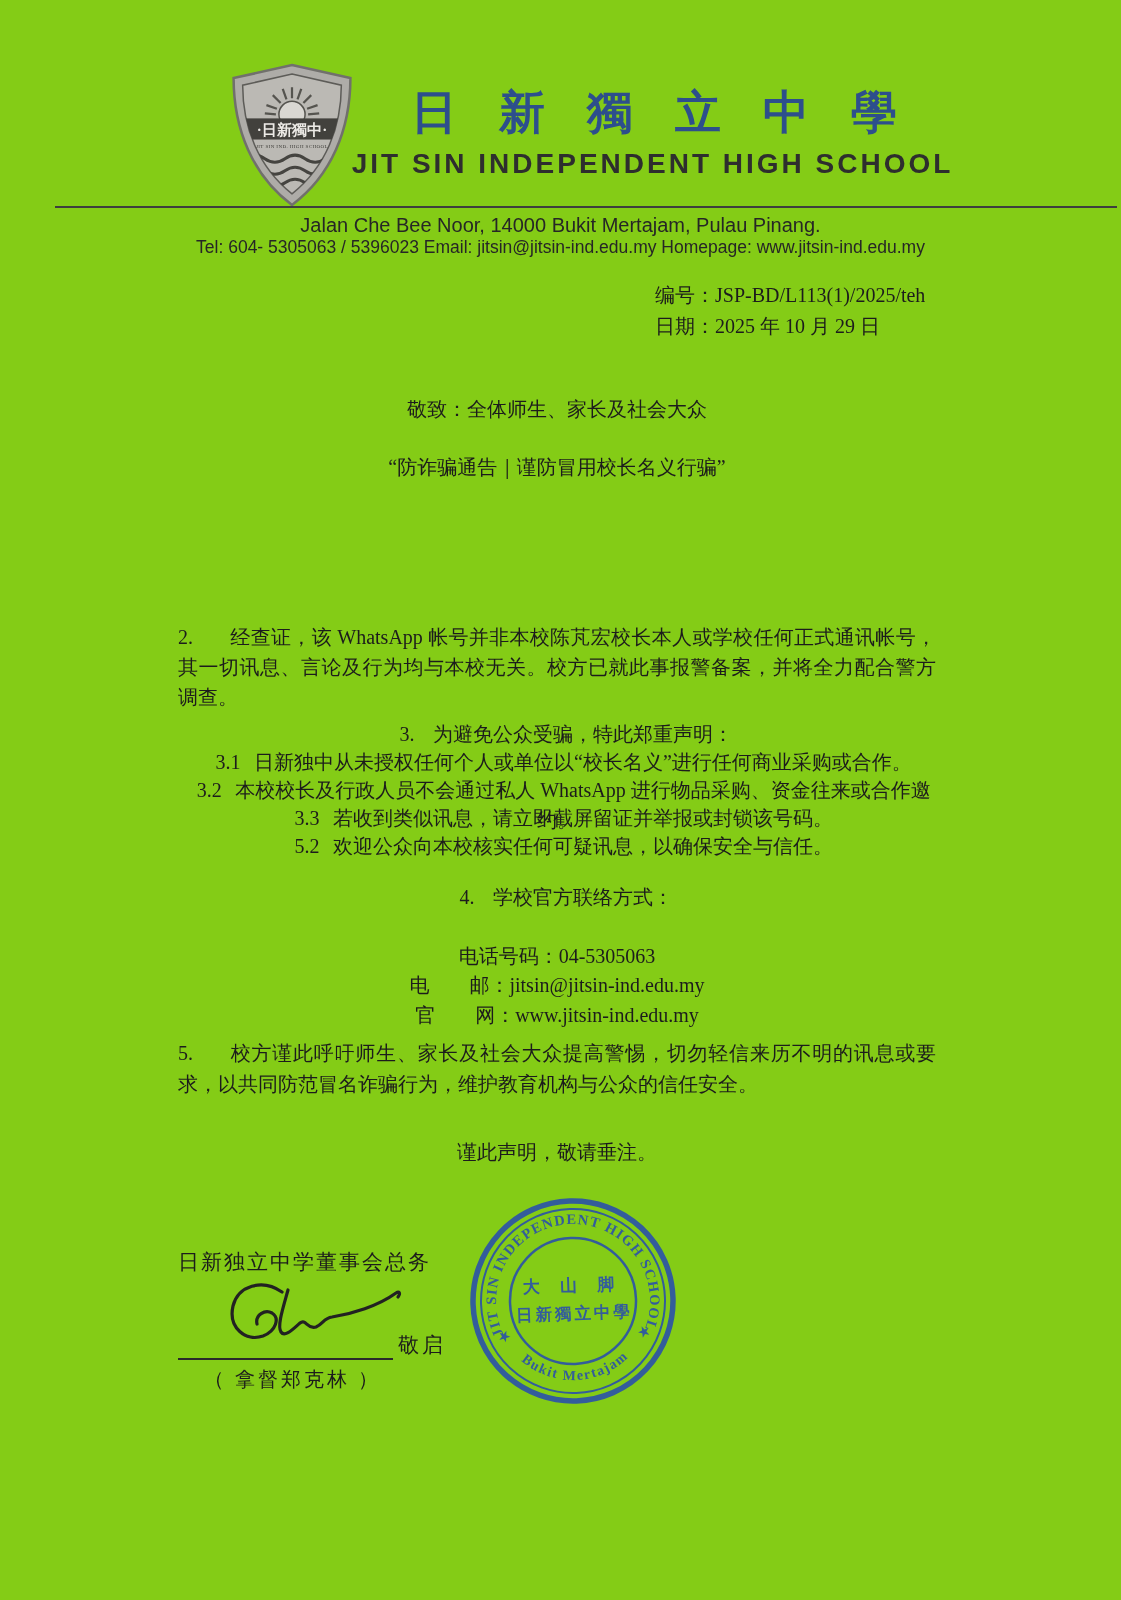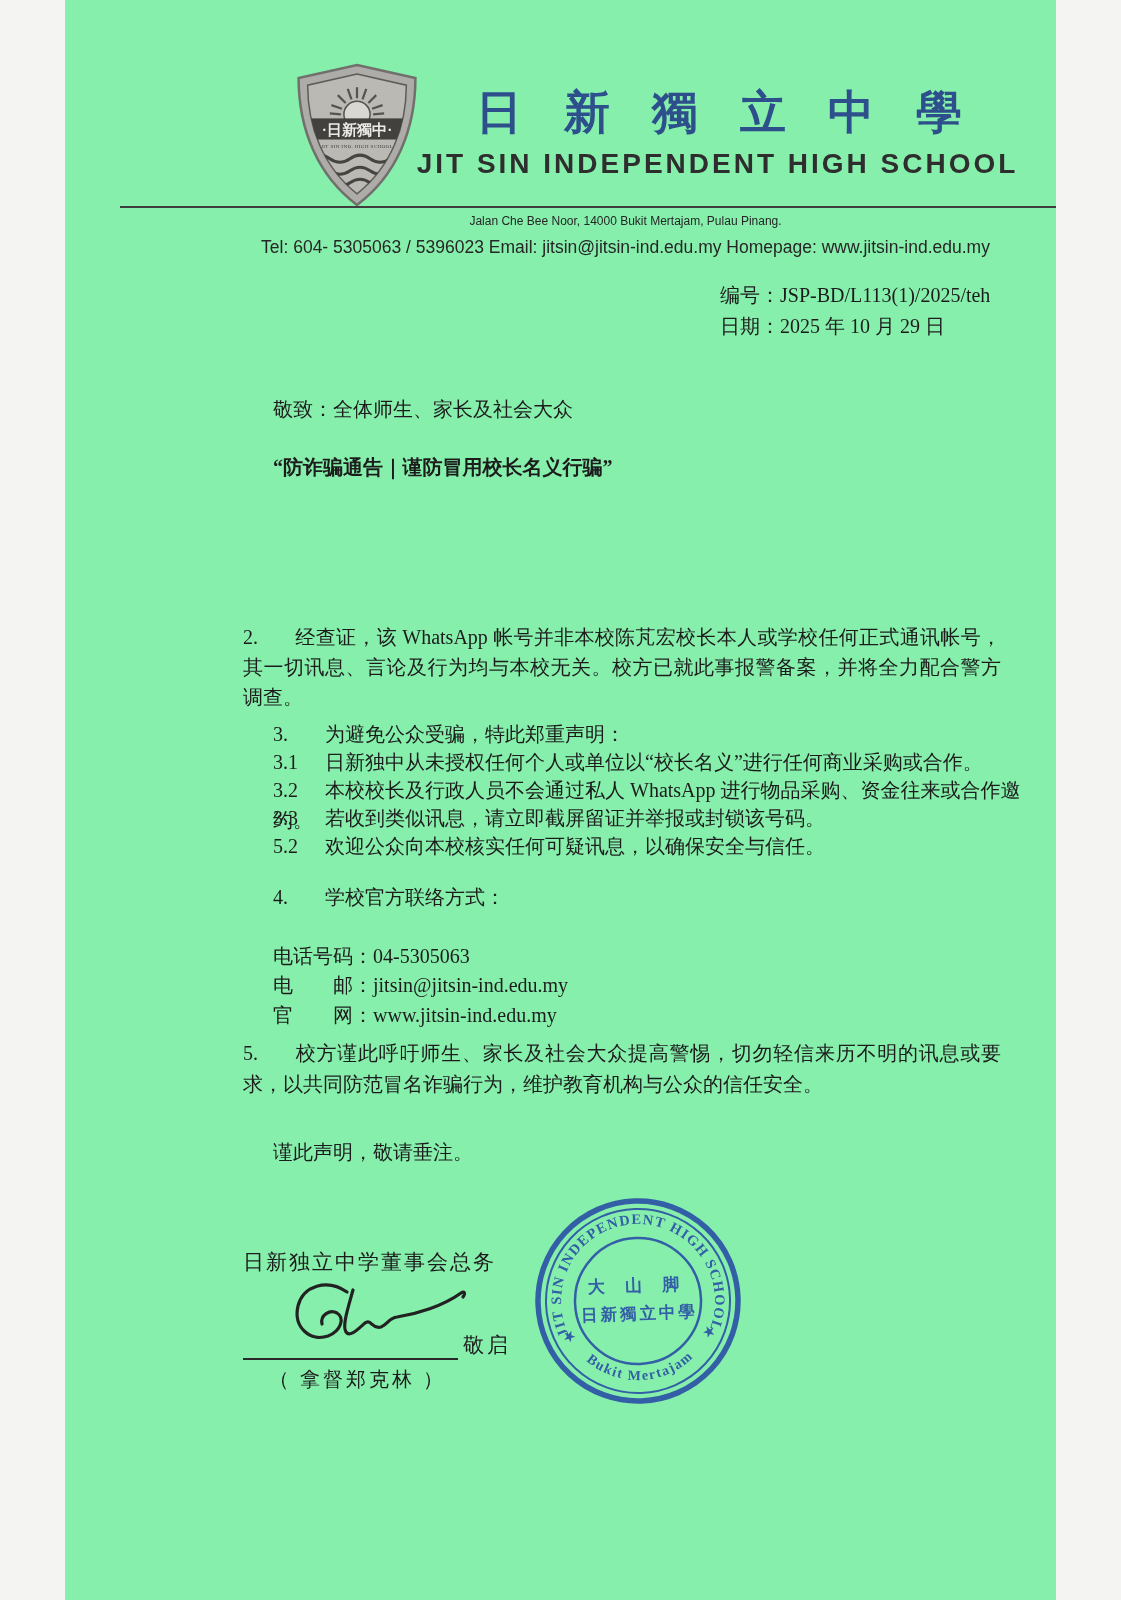--- a/index.html
+++ b/index.html
@@ -1,46 +1,46 @@
 <!DOCTYPE html>
 <html><head>
 <meta charset="utf-8">
 <style>
   html,body{margin:0;padding:0;background:#f4f4f2;}
   .page{
-    position:relative;width:991px;height:1600px;margin:0 auto;
-    background:#86efac;color:#1c1c1c;overflow:hidden;
+    position:relative;width:1121px;height:1600px;margin:0 auto;
+    background:#84cc16;color:#1c1c1c;overflow:hidden;
     font-family:"Liberation Serif","DejaVu Serif",serif;
   }
   
   .logo{position:absolute;left:226px;top:62px;width:132px;height:146px;}
   .zh-title{
     position:absolute;left:372px;top:82px;width:606px;text-align:center;
     font-size:46px;font-weight:bold;color:#2d4f8c;letter-spacing:42px;
     white-space:nowrap;
   }
   .en-title{
     position:absolute;left:330px;top:148px;width:645px;text-align:center;
     font-family:"Liberation Sans","DejaVu Sans",sans-serif;
     font-size:28px;font-weight:bold;letter-spacing:3px;color:#2e2e2e;white-space:nowrap;
   }
   .rule{position:absolute;left:55px;top:206px;width:1062px;height:2px;background:#3e3e3e;}
   .addr1,.addr2{
     position:absolute;left:0;width:1121px;text-align:center;
     font-family:"Liberation Sans","DejaVu Sans",sans-serif;color:#262626;
   }
-  .addr1{top:214px;font-size:12px;}
+  .addr1{top:214px;font-size:20px;}
   .addr2{top:237px;font-size:17.5px;}
   
   .ref{position:absolute;left:655px;top:280px;font-size:20px;line-height:31px;}
   .ref .row{white-space:nowrap;}
   
   .b{position:absolute;left:178px;width:758px;font-size:20px;line-height:30px;text-align:justify;}
-  .nojust{text-align:left;margin-left:30px;}
-  .bold{font-weight:bold;}
+  .nojust{text-align:center;}
+  .bold{font-weight:normal;}
   .num{display:inline-block;width:52px;}
   .lbl{display:inline-block;}
   
   .sig-title{position:absolute;left:178px;top:1248px;font-size:21px;letter-spacing:2px;white-space:nowrap;}
   .sig-svg{position:absolute;left:220px;top:1276px;width:198px;height:76px;}
   .sig-line{position:absolute;left:178px;top:1358px;width:215px;border-top:2px solid #2a2a2a;}
   .sig-jingqi{position:absolute;left:398px;top:1331px;font-size:21px;letter-spacing:3px;white-space:nowrap;}
   .sig-name{position:absolute;left:204px;top:1366px;font-size:20px;letter-spacing:3px;white-space:nowrap;}
   
   .seal{position:absolute;left:466px;top:1194px;width:214px;height:214px;opacity:.93;transform:rotate(-2deg);}

